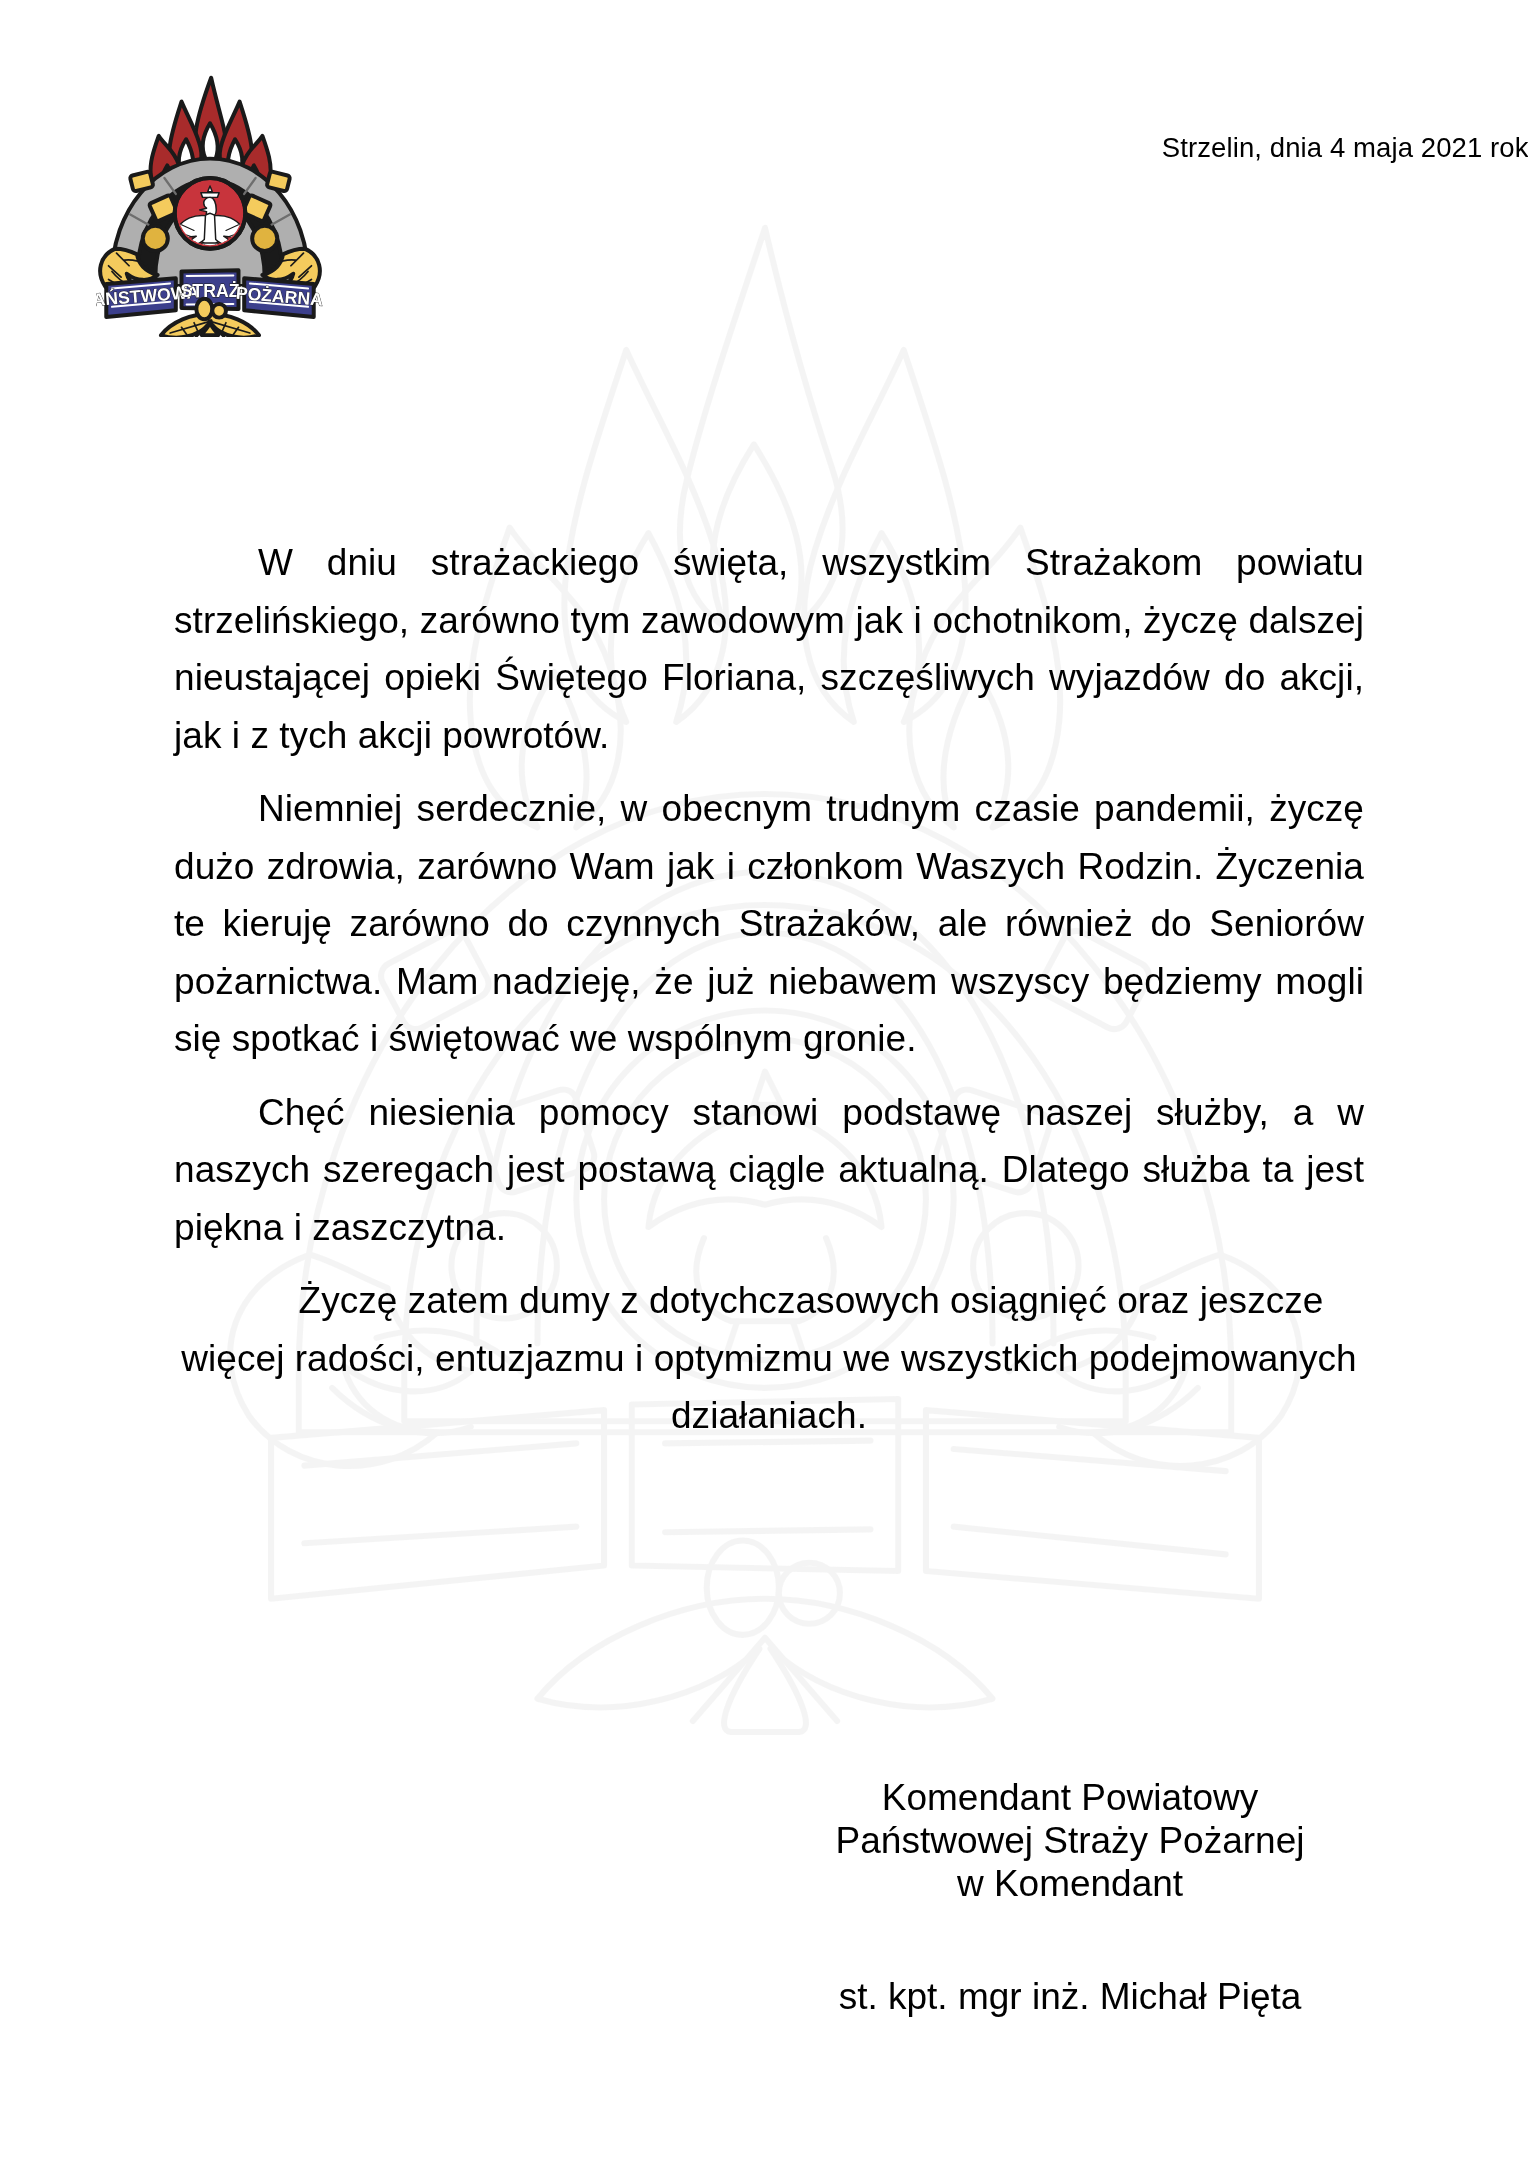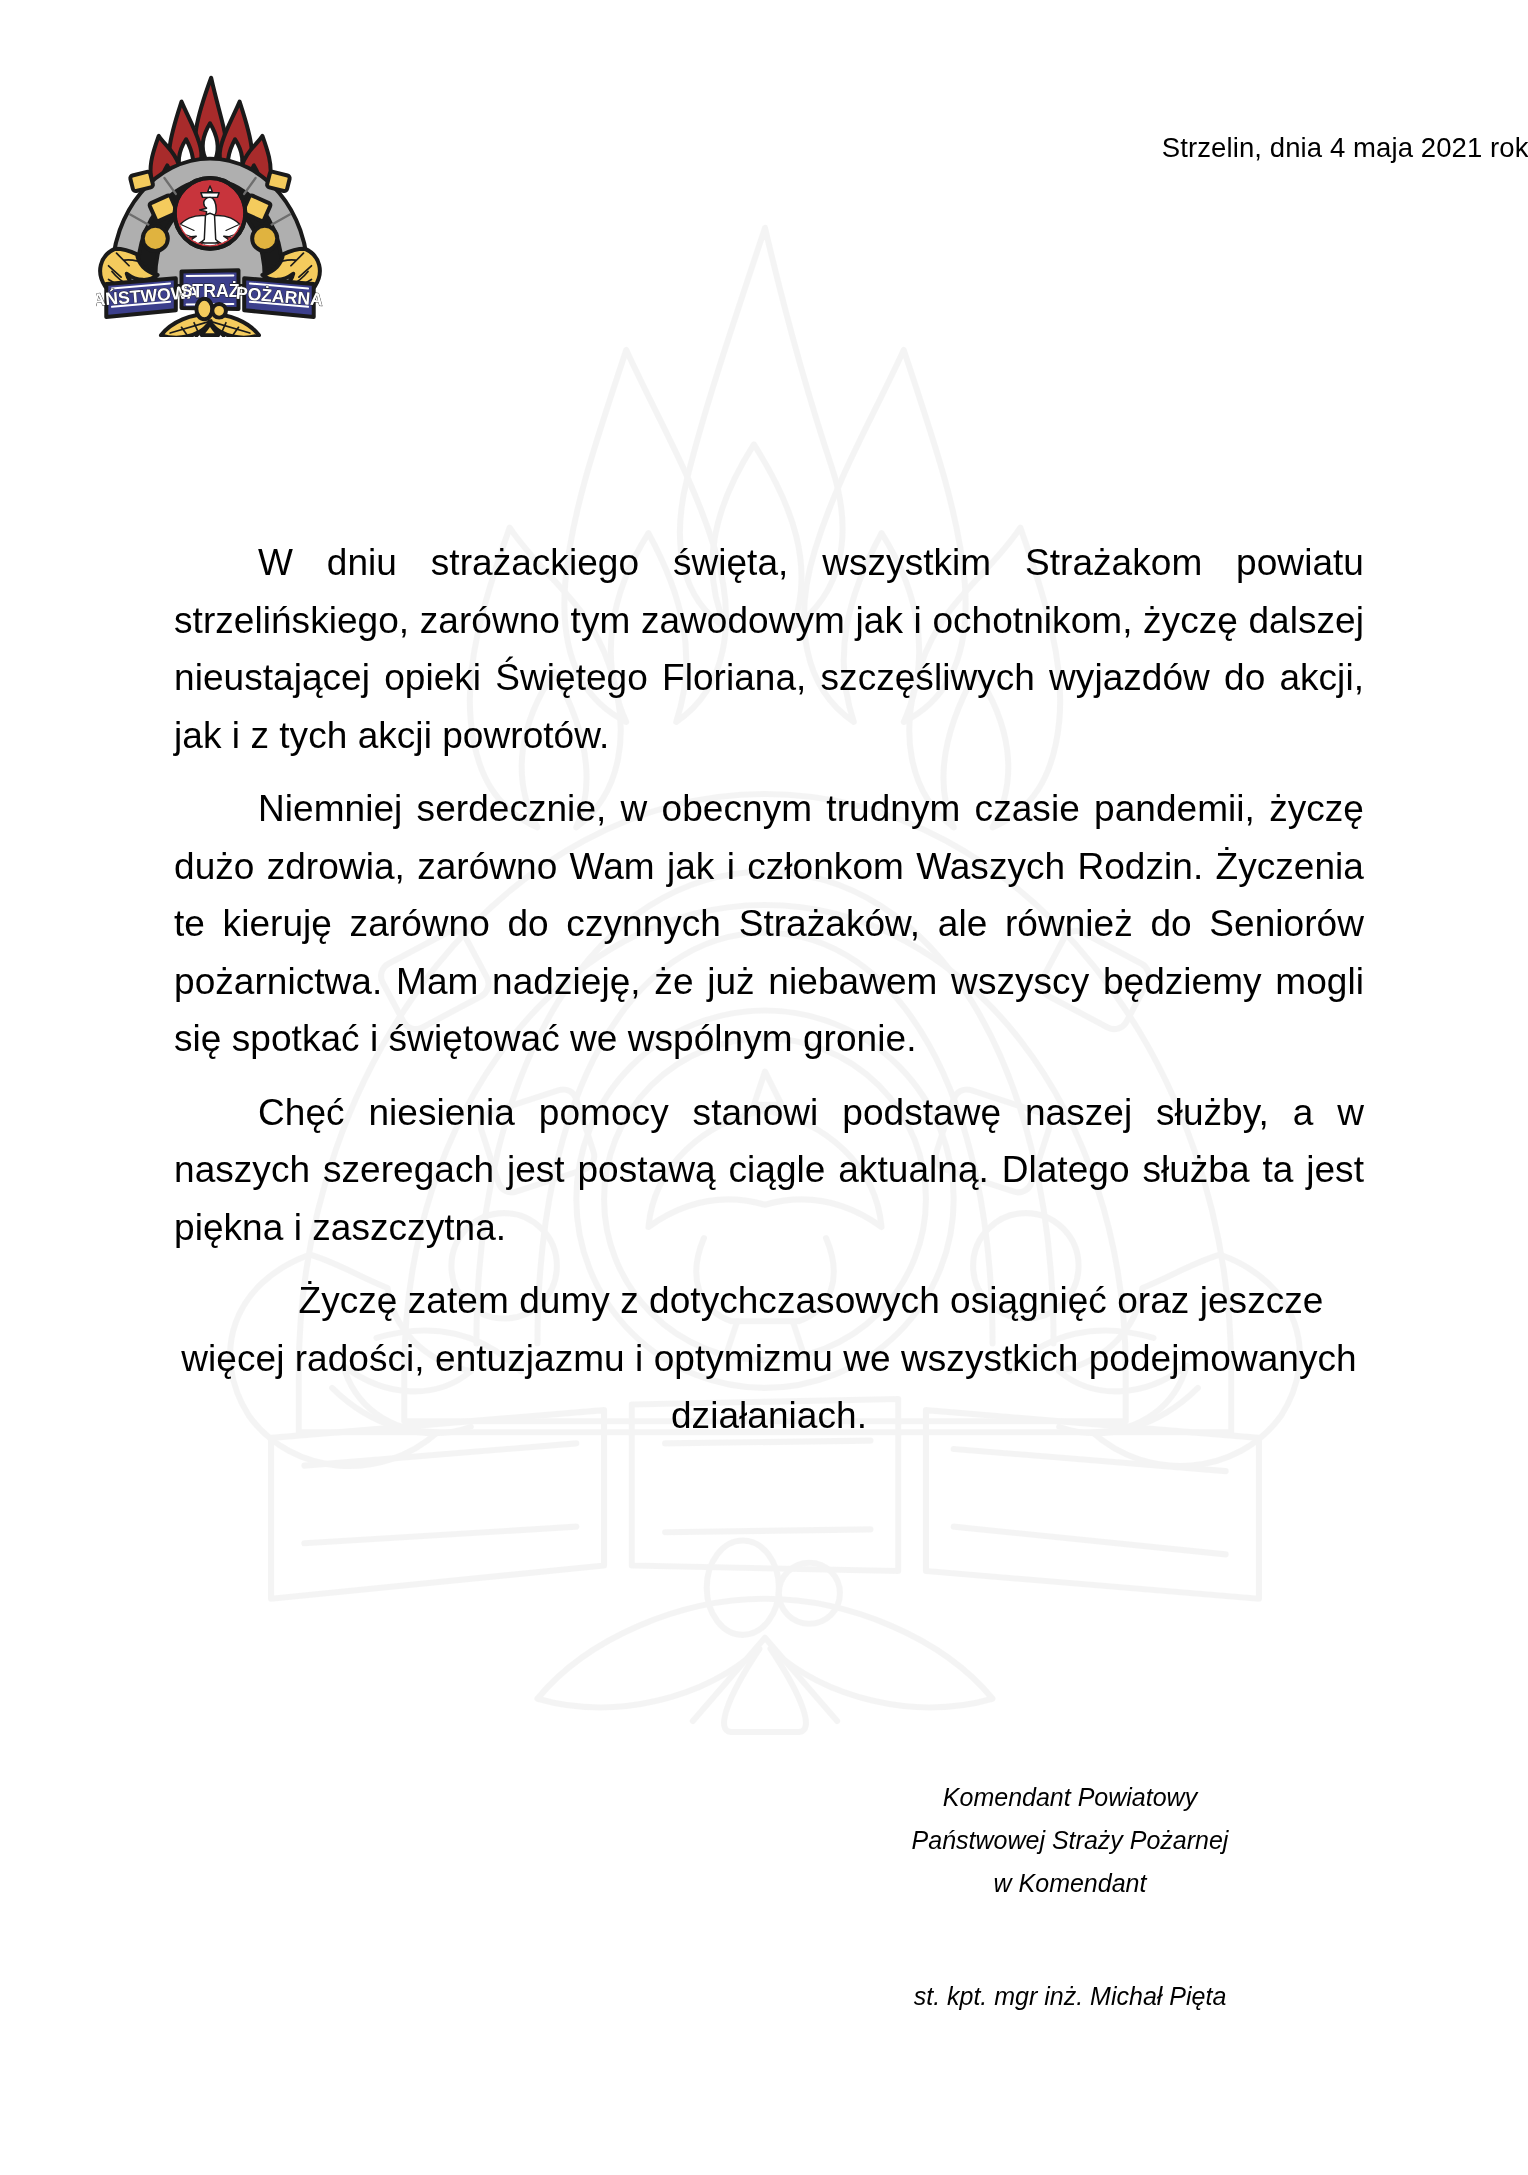--- a/index.html
+++ b/index.html
@@ -79,22 +79,21 @@
   
 
   
   #signature {
     position: absolute;
     left: 760px;
     top: 1776px;
     width: 620px;
     z-index: 4;
     text-align: center;
-    font-style: italic;
-    font-size: 25px;
+    font-size: 37px;
     line-height: 43px;
   }
   #signature .sig-role { margin: 0; }
   #signature .sig-name {
     margin: 16px;
     padding-top: 54px;
   }
 </style>
 </head>
 <body>

